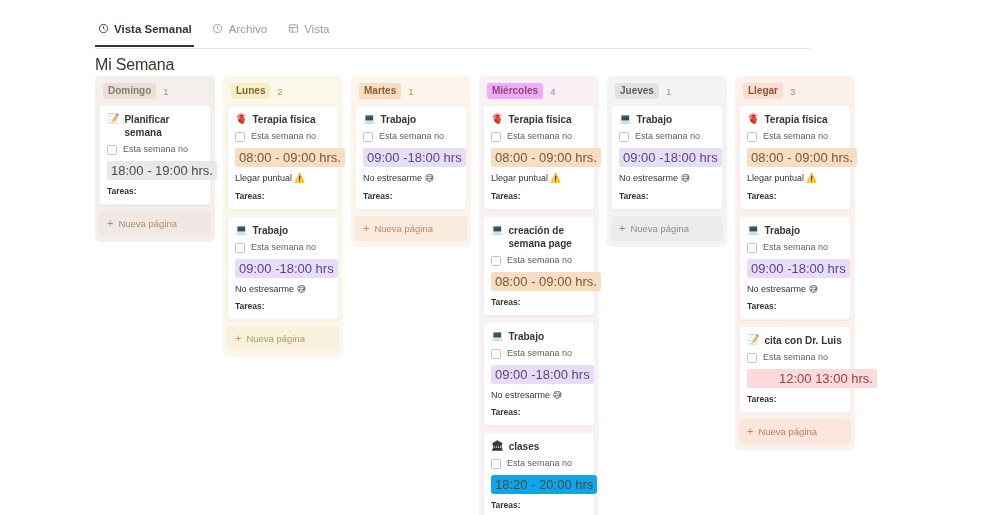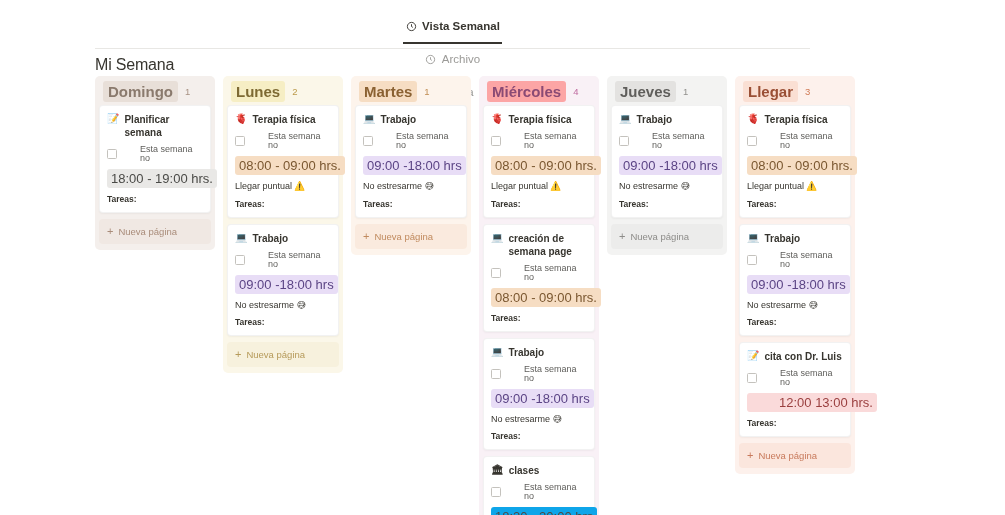--- a/index.html
+++ b/index.html
@@ -11,21 +11,20 @@
     overflow:hidden;
   }
   .page{position:relative;width:1005px;height:515px;}
 
   
   .tabbar{
     position:absolute;left:95px;top:20px;width:715px;height:22px;
     display:flex;align-items:center;gap:16px;
     border-bottom:1px solid #e8e7e4;
     padding-bottom:6px;
-    flex-direction:column;
   }
   .tab{
     display:flex;align-items:center;gap:5px;
     font-size:11.5px;color:#9b9a97;
     padding:0 2px 5px 2px;
     position:relative;white-space:nowrap;
     cursor:pointer;
   }
   .tab.active{color:#37352f;font-weight:600;}
   .tab.active:after{
@@ -49,40 +48,40 @@
   .col{
     width:112px;
     border-radius:5px;
     padding:8px 4px 6px 4px;
   }
   .col-head{
     display:flex;align-items:center;gap:7px;
     padding:0 4px 0 4px;margin-bottom:7px;height:14px;
   }
   .chip{
-    font-size:15px;font-weight:600;line-height:1;
+    font-size:10px;font-weight:600;line-height:1;
     padding:3px 5px;border-radius:3px;white-space:nowrap;
   }
   .count{font-size:9.5px;font-weight:500;}
 
   .card{
     background:#ffffff;
     border:1px solid rgba(15,15,15,0.055);
     border-radius:4px;
     box-shadow:0 1px 2px rgba(15,15,15,0.045);
     padding:7px 7px 8px 7px;
     margin-bottom:6px;
   }
   .card-title{
     display:flex;align-items:flex-start;gap:5px;
     font-size:10px;font-weight:600;color:#37352f;
     line-height:1.3;margin-bottom:6px;
   }
   .card-title .emo{font-size:10px;line-height:1.25;flex:0 0 auto;}
-  .card-row{display:flex;align-items:center;gap:23px;margin-bottom:6px;}
+  .card-row{display:flex;gap:6px;margin-bottom:6px;}
   .cbox{
     width:8px;height:8px;border:1px solid #c4c2bd;border-radius:1.5px;
     background:#fff;flex:0 0 auto;
   }
   .cb-label{font-size:9px;color:#5f5e5b;line-height:1;}
   .time{
     display:inline-block;font-size:13px;line-height:1;
     padding:3px 4px;border-radius:3px;margin-bottom:6px;white-space:nowrap;
   }
   .note{font-size:9px;color:#37352f;margin-bottom:6px;line-height:1.3;}
@@ -195,21 +194,21 @@
             <span class="cbox"></span>
             <span class="cb-label">Esta semana no</span>
           </div><div class="time" style="background: rgb(232, 221, 246); color: rgb(91, 68, 133);">09:00 -18:00 hrs</div><div class="note"><span>No estresarme</span> <span>😅</span></div><div class="tareas">Tareas:</div></div>
         <div class="newpage" style="background: rgb(250, 234, 222); color: rgb(192, 138, 94);">
           <span class="plus">+</span>
           <span>Nueva página</span>
         </div>
       </div>
       <div class="col c-mie">
         <div class="col-head">
-          <span class="chip" style="background: #fca5a5; color: rgb(138, 74, 116);">Miércoles</span>
+          <span class="chip" style="background: #f0abfc; color: rgb(138, 74, 116);">Miércoles</span>
           <span class="count" style="color: rgb(191, 107, 160);">4</span>
         </div>
         <div class="card"><div class="card-title">
             <span class="emo">🫀</span>
             <span>Terapia física</span>
           </div><div class="card-row">
             <span class="cbox"></span>
             <span class="cb-label">Esta semana no</span>
           </div><div class="time" style="background: rgb(246, 221, 195); color: rgb(122, 87, 48);">08:00 - 09:00 hrs.</div><div class="note"><span>Llegar puntual</span> <span>⚠️</span></div><div class="tareas">Tareas:</div></div>
         <div class="card"><div class="card-title">

